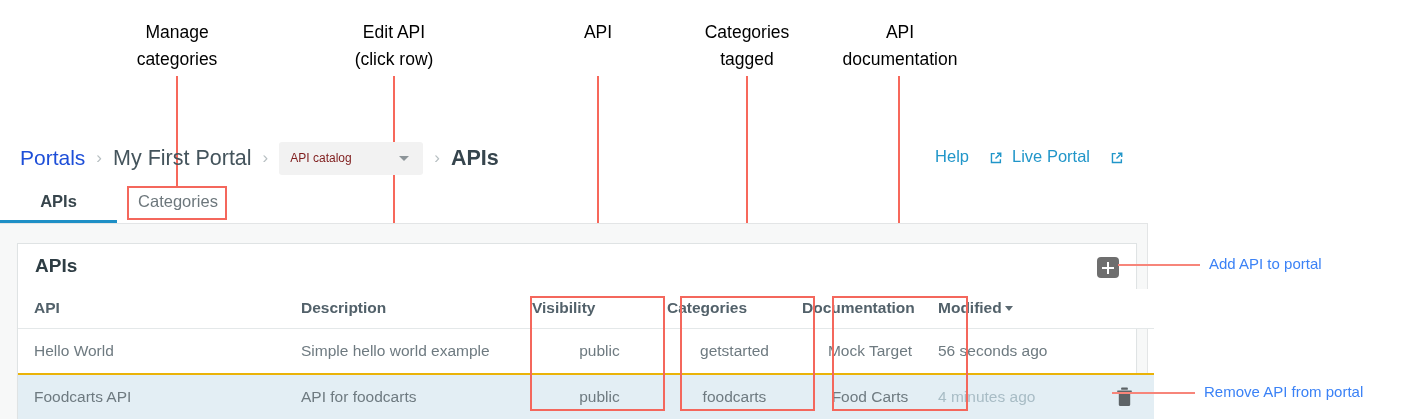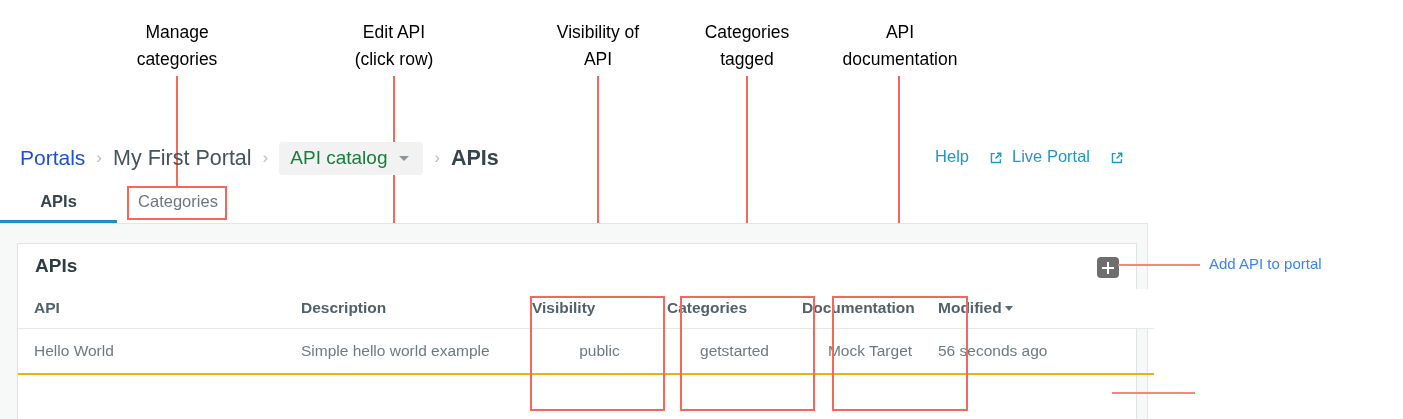--- a/index.html
+++ b/index.html
@@ -90,22 +90,22 @@
     border-radius: 3px;
     height: 33px;
     display: flex;
     align-items: center;
     padding: 0 0 0 11px;
     min-width: 144px;
     box-sizing: border-box;
     position: relative;
   }
   .crumb-select .sel-label {
-    color: #15803d;
-    font-size: 19px;
+    color: #7f1d1d;
+    font-size: 12px;
   }
   .caret {
     margin-left: auto;
     margin-right: 14px;
     width: 0; height: 0;
     border-left: 5px solid transparent;
     border-right: 5px solid transparent;
     border-top: 5px solid #8d9599;
   }
 
@@ -270,21 +270,20 @@
 
   <div class="callout" style="left:107px; top:4px; width:140px;">
     <span class="ln">Manage</span>
     <span class="ln">categories</span>
   </div>
   <div class="callout" style="left:324px; top:4px; width:140px;">
     <span class="ln">Edit API</span>
     <span class="ln">(click row)</span>
   </div>
   <div class="callout" style="left:528px; top:4px; width:140px;">
-    <span class="ln">Visibility of</span>
     <span class="ln">API</span>
   </div>
   <div class="callout" style="left:677px; top:4px; width:140px;">
     <span class="ln">Categories</span>
     <span class="ln">tagged</span>
   </div>
   <div class="callout" style="left:824px; top:4px; width:152px;">
     <span class="ln">API</span>
     <span class="ln">documentation</span>
   </div>
@@ -358,28 +357,46 @@
         </thead>
         <tbody>
           <tr>
             <td class="col-api">Hello World</td>
             <td class="col-desc">Simple hello world example</td>
             <td class="col-vis">public</td>
             <td class="col-cat">getstarted</td>
             <td class="col-doc">Mock Target</td>
             <td class="col-mod mod-cell"><span>56 seconds ago</span></td>
           </tr>
+          <tr class="row-selected">
+            <td class="col-api">Foodcarts API</td>
+            <td class="col-desc">API for foodcarts</td>
+            <td class="col-vis">public</td>
+            <td class="col-cat">foodcarts</td>
+            <td class="col-doc">Food Carts</td>
+            <td class="col-mod mod-cell muted">
+              <span>4 minutes ago</span>
+              <span class="trash">
+                <svg width="17" height="20" viewBox="0 0 17 20" fill="#5d6366">
+                  <rect x="5.2" y="0.6" width="6.6" height="2.2" rx="0.6"></rect>
+                  <rect x="1.2" y="3.4" width="14.6" height="2.6" rx="0.5"></rect>
+                  <path d="M2.8 6.6h11.4v11.2a1.1 1.1 0 0 1-1.1 1.1H3.9a1.1 1.1 0 0 1-1.1-1.1z"></path>
+                </svg>
+              </span>
+            </td>
+          </tr>
         </tbody>
       </table>
     </div>
   </div>
 
   <div class="hl-box" style="left:127px; top:171px; width:100px; height:34px;"></div>
   <div class="hl-box" style="left:530px; top:281px; width:135px; height:115px;"></div>
   <div class="hl-box" style="left:680px; top:281px; width:135px; height:115px;"></div>
   <div class="hl-box" style="left:832px; top:281px; width:136px; height:115px;"></div>
 
   <div class="ann-hline" style="left:1118px; top:249px; width:82px;"></div>
   <div class="side-label" style="left:1209px; top:239px;">Add API to portal</div>
 
   <div class="ann-hline" style="left:1112px; top:377px; width:83px;"></div>
+  <div class="side-label" style="left:1204px; top:367px;">Remove API from portal</div>
 
 </div>
 
 </body></html>

